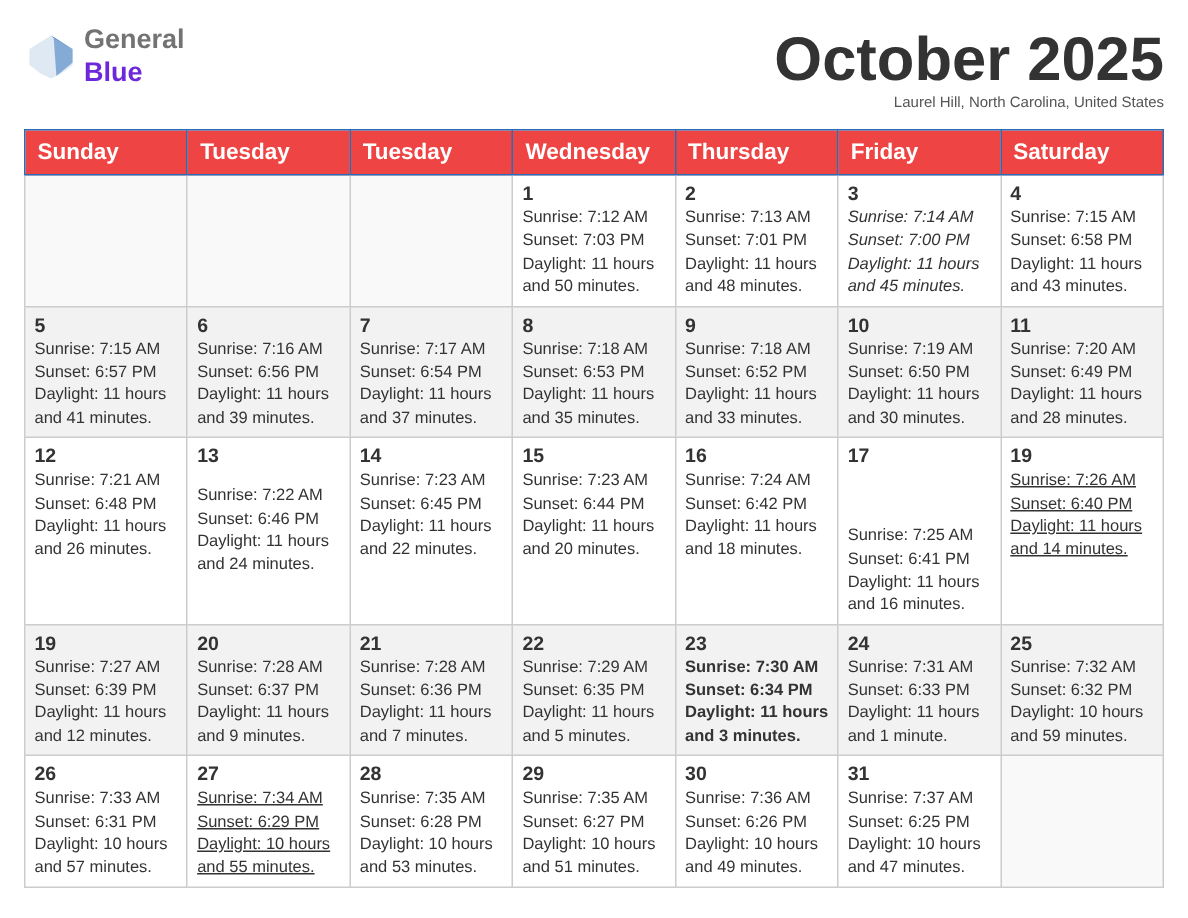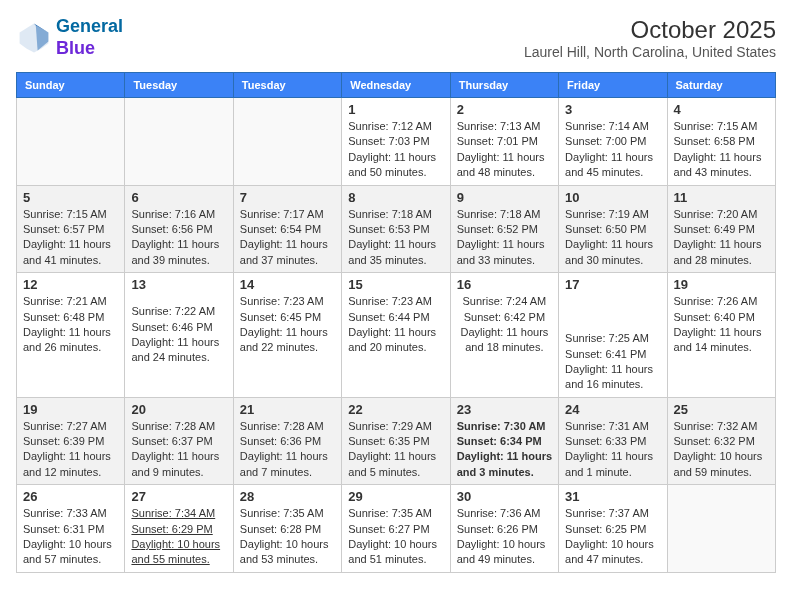--- a/index.html
+++ b/index.html
@@ -18,50 +18,50 @@
     }
     .logo {
       display: flex;
       align-items: center;
     }
     .logo-text {
       font-size: 18px;
       font-weight: bold;
       line-height: 1.2;
     }
-    .logo-general { color: #0369a1; }
+    .logo-general { color: #737373; }
     .logo-blue { color: #6d28d9; }
     .logo-icon {
       width: 36px;
       height: 36px;
       margin-right: 4px;
     }
     .title-block {
       text-align: right;
     }
     .month-title {
-      font-size: 24px;
-      font-weight: normal;
+      font-size: 41px;
+      font-weight: bold;
       color: #333;
     }
     .location {
-      font-size: 14px;
+      font-size: 10px;
       color: #555;
     }
     .calendar {
       width: 100%;
       border-collapse: collapse;
       border: 1px solid #ccc;
     }
     .calendar th {
-      background-color: #3b82f6;
+      background-color: #ef4444;
       color: #fff;
       text-align: left;
       padding: 6px 8px;
-      font-size: 11px;
+      font-size: 15px;
       border: 1px solid #2a6db5;
     }
     .calendar td {
       border: 1px solid #ccc;
       vertical-align: top;
       padding: 4px 6px;
       width: 108px;
       min-height: 80px;
       font-size: 11px;
       color: #333;
@@ -143,21 +143,21 @@
         </td>
         <td>
           <span class="day-number">2</span>
           <div class="day-info" style="white-space: pre-line;">Sunrise: 7:13 AM
 Sunset: 7:01 PM
 Daylight: 11 hours
 and 48 minutes.</div>
         </td>
         <td>
           <span class="day-number">3</span>
-          <div class="day-info" style="white-space: pre-line;">Sunrise: 7:14 AM
+          <div class="day-info" style="white-space: pre-line; font-style: italic;">Sunrise: 7:14 AM
 Sunset: 7:00 PM
 Daylight: 11 hours
 and 45 minutes.</div>
         </td>
         <td>
           <span class="day-number">4</span>
           <div class="day-info" style="white-space: pre-line;">Sunrise: 7:15 AM
 Sunset: 6:58 PM
 Daylight: 11 hours
 and 43 minutes.</div>
@@ -238,35 +238,35 @@
         </td>
         <td>
           <span class="day-number">15</span>
           <div class="day-info" style="white-space: pre-line;">Sunrise: 7:23 AM
 Sunset: 6:44 PM
 Daylight: 11 hours
 and 20 minutes.</div>
         </td>
         <td>
           <span class="day-number">16</span>
-          <div class="day-info" style="white-space: pre-line; text-align: center;">Sunrise: 7:24 AM
+          <div class="day-info" style="white-space: pre-line;">Sunrise: 7:24 AM
 Sunset: 6:42 PM
 Daylight: 11 hours
 and 18 minutes.</div>
         </td>
         <td>
           <span class="day-number">17</span>
           <div class="day-info" style="white-space: pre-line; margin-top: 39px;">Sunrise: 7:25 AM
 Sunset: 6:41 PM
 Daylight: 11 hours
 and 16 minutes.</div>
         </td>
         <td>
           <span class="day-number">19</span>
-          <div class="day-info" style="white-space: pre-line;">Sunrise: 7:26 AM
+          <div class="day-info" style="white-space: pre-line; text-decoration: underline;">Sunrise: 7:26 AM
 Sunset: 6:40 PM
 Daylight: 11 hours
 and 14 minutes.</div>
         </td>
       </tr>
       <tr class="row-shaded">
         <td>
           <span class="day-number">19</span>
           <div class="day-info" style="white-space: pre-line;">Sunrise: 7:27 AM
 Sunset: 6:39 PM

